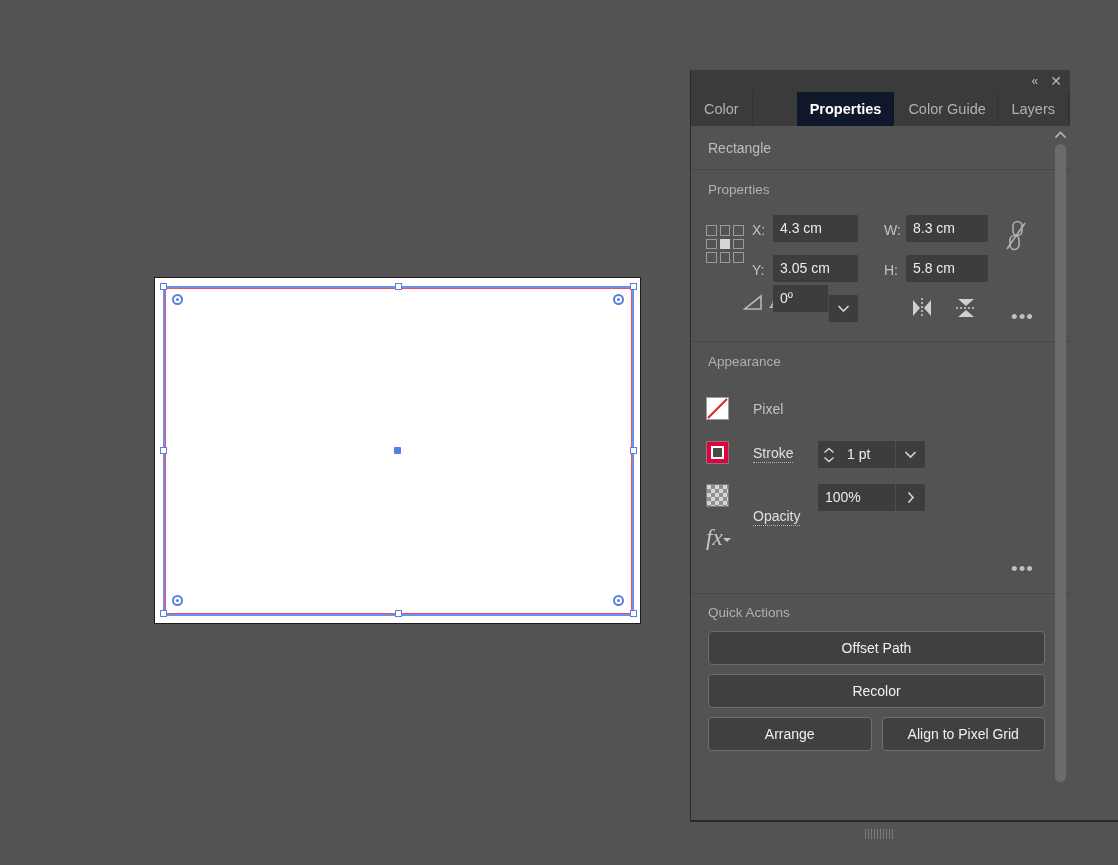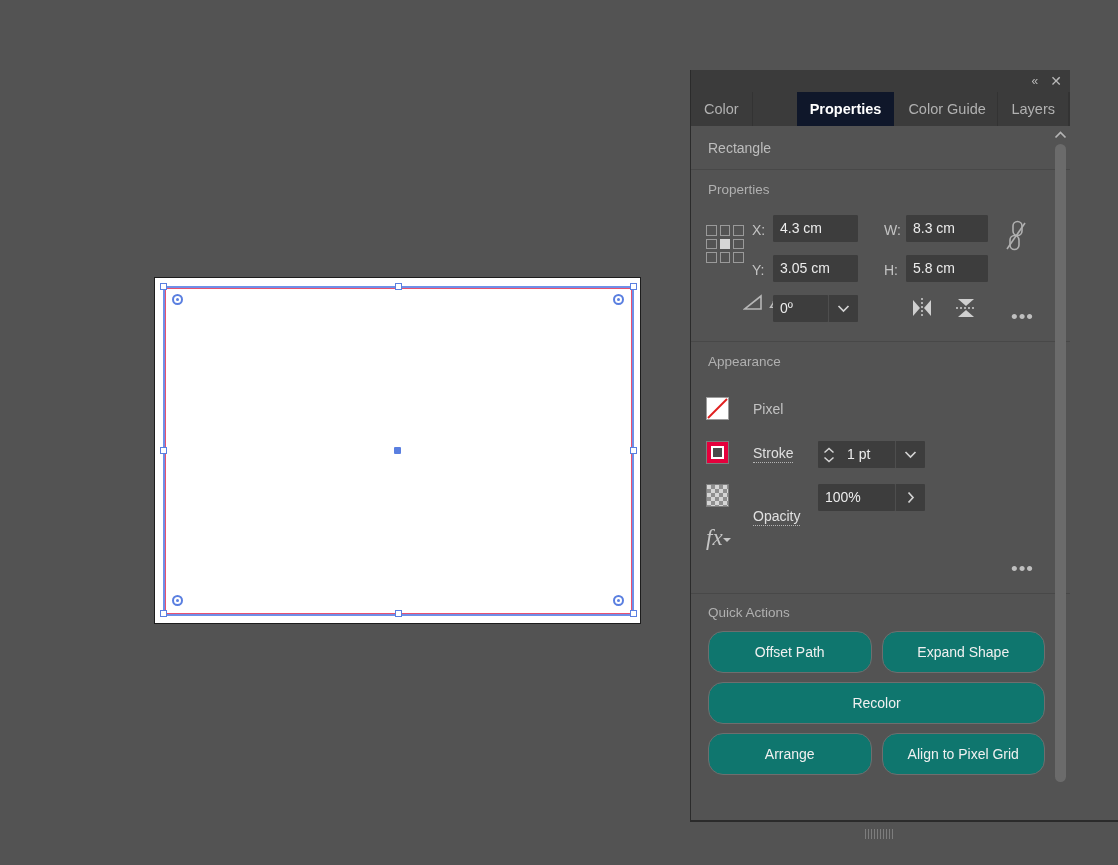--- a/index.html
+++ b/index.html
@@ -326,24 +326,24 @@
     padding: 0 0 14px 0;
   }
   .qa-row {
     display: flex;
     gap: 10px;
     padding: 0 25px 0 17px;
     margin-bottom: 9px;
   }
   .qa-btn {
     flex: 1;
-    height: 42px;
-    background: #0f766e;
+    height: 34px;
+    background: #404040;
     border: 1px solid #6e6e6e;
-    border-radius: 15px;
+    border-radius: 4px;
     color: #f0f0f0;
     font-size: 14px;
     font-family: "Liberation Sans", sans-serif;
     cursor: pointer;
     display: flex;
     align-items: center;
     justify-content: center;
     white-space: nowrap;
   }
 
@@ -496,21 +496,21 @@
               <line x1="3" y1="30" x2="21" y2="4" stroke="#b0b0b0" stroke-width="1.6"></line>
             </svg>
           </div>
 
           <span class="angle-icon" style="left:52px; top:93px;">
             <svg width="21" height="17" viewBox="0 0 21 17" style="vertical-align:-3px;">
               <path d="M1.5 15 L18 15 L18 2 Z" fill="none" stroke="#b6b6b6" stroke-width="1.6"></path>
             </svg>
             <span>∡:</span>
           </span>
-          <input class="num-field" style="left: 82px; top: 94px; width: 55px; border-radius: 1px 0px 0px 1px;" value="0º">
+          <input class="num-field" style="left: 82px; top: 84px; width: 55px; border-radius: 1px 0px 0px 1px;" value="0º">
           <div class="dropdown-btn" style="left:137px; top:94px; border-radius:0 1px 1px 0;">
             <svg width="13" height="9" viewBox="0 0 13 9">
                 <polyline points="1.5,2 6.5,7 11.5,2" fill="none" stroke="#d2d2d2" stroke-width="1.7"></polyline>
               </svg>
           </div>
 
           <div class="flip-btn" style="left:218px; top:95px;">
             <svg width="26" height="24" viewBox="0 0 26 24">
               <path d="M4 4 L4 20 L11 12 Z" fill="#cfcfcf"></path>
               <path d="M22 4 L22 20 L15 12 Z" fill="#cfcfcf"></path>
@@ -579,21 +579,20 @@
 
           <div style="position:absolute; right:36px; top:192px;" class="dots-menu">•••</div>
         </div>
       </div>
 
       <div class="section" style="border-bottom:none;">
         <div class="section-title" style="padding-top:11px; padding-bottom:11px;">Quick Actions</div>
         <div class="quick-actions">
           <div class="qa-row">
             <button class="qa-btn">Offset Path</button>
-            <button class="qa-btn">Expand Shape</button>
           </div>
           <div class="qa-row">
             <button class="qa-btn">Recolor</button>
           </div>
           <div class="qa-row">
             <button class="qa-btn">Arrange</button>
             <button class="qa-btn">Align to Pixel Grid</button>
           </div>
         </div>
       </div>

